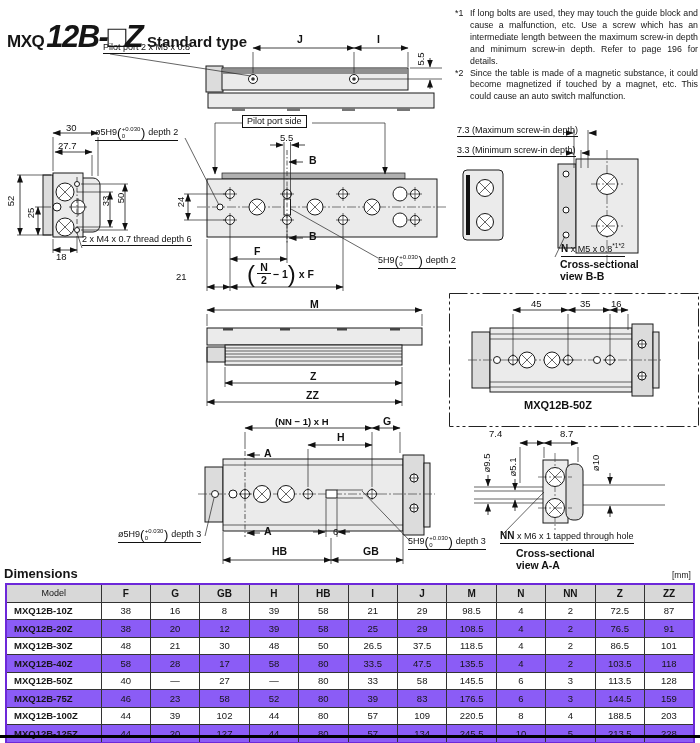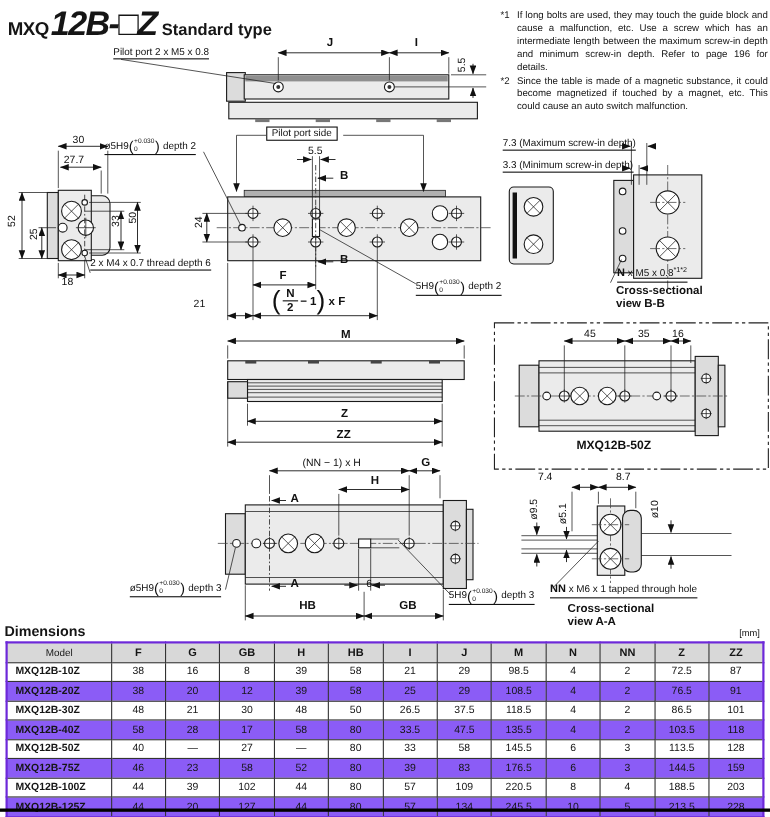--- a/index.html
+++ b/index.html
@@ -12,21 +12,21 @@
   .rot{transform:rotate(-90deg);transform-origin:center;}
   .und{border-bottom:1px solid #111;padding-bottom:1px;}
   .boxed{border:1px solid #111;padding:1px 4px;background:#fff;font-size:9px;}
   .cap{font-weight:bold;font-size:10.5px;}
   .tolwrap{display:inline-flex;align-items:center;}
   .tol{display:inline-flex;flex-direction:column;align-items:flex-start;font-size:6px;line-height:6.5px;margin:0 0.5px;}
   .bigp{font-size:13px;font-weight:normal;line-height:10px;}
   .suf{margin-left:3px;text-align:center;}
   sup.note-ref{font-size:6.5px;vertical-align:super;}
   
-  #title{position:absolute;left:7px;top:4px;display:flex;align-items:baseline;}
+  #title{position:absolute;left:7px;top:19px;display:flex;align-items:baseline;}
   .t-mxq{font-size:17px;font-weight:bold;letter-spacing:-0.5px;}
   .t-big{font-size:31px;font-weight:bold;letter-spacing:-1.5px;margin-left:2px;font-style:italic;}
   .t-sub{font-size:15px;font-weight:bold;margin-left:5px;}
   
   #notes{position:absolute;left:455px;top:8px;width:243px;}
   .note{display:flex;font-size:8.8px;line-height:11.9px;text-align:justify;}
   .note .mk{width:15px;flex:none;}
   
   .formula{position:absolute;display:flex;align-items:center;font-weight:bold;font-size:10.5px;color:#111;}
   .paren{font-size:24px;font-weight:400;line-height:22px;}
@@ -491,21 +491,21 @@
 
   <div class="lbl dimL" style="left:310px;top:299px">M</div>
   <div class="lbl dimL" style="left:310px;top:371px">Z</div>
   <div class="lbl dimL" style="left:306px;top:390px">ZZ</div>
 
   <div class="lbl dimN" style="left:531px;top:299px">45</div>
   <div class="lbl dimN" style="left:580px;top:299px">35</div>
   <div class="lbl dimN" style="left:611px;top:299px">16</div>
   <div class="lbl" style="left:524px;top:400px;font-weight:bold;font-size:11px">MXQ12B-50Z</div>
 
-  <div class="lbl" style="left:275px;top:417px;font-weight:normal;font-size:9.5px">(NN − 1) x H</div>
+  <div class="lbl" style="left:275px;top:417px;font-weight:bold;font-size:9.5px">(NN − 1) x H</div>
   <div class="lbl dimL" style="left:383px;top:416px">G</div>
   <div class="lbl dimL" style="left:337px;top:432px">H</div>
   <div class="lbl dimL" style="left:264px;top:448px">A</div>
   <div class="lbl dimL" style="left:264px;top:526px">A</div>
   <div class="lbl dimN" style="left:333px;top:527px">6</div>
   <div class="lbl dimL" style="left:272px;top:546px">HB</div>
   <div class="lbl dimL" style="left:363px;top:546px">GB</div>
 
   <div class="lbl und" style="left:118px;top:528px">
     <span class="tolwrap">

